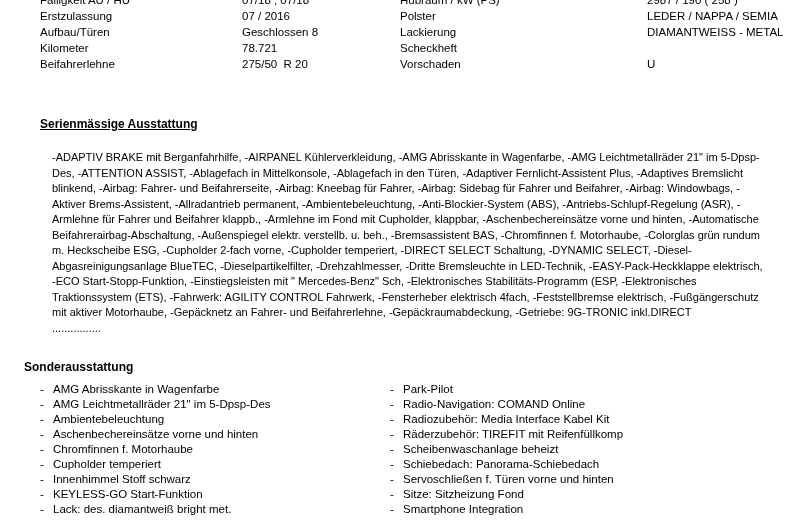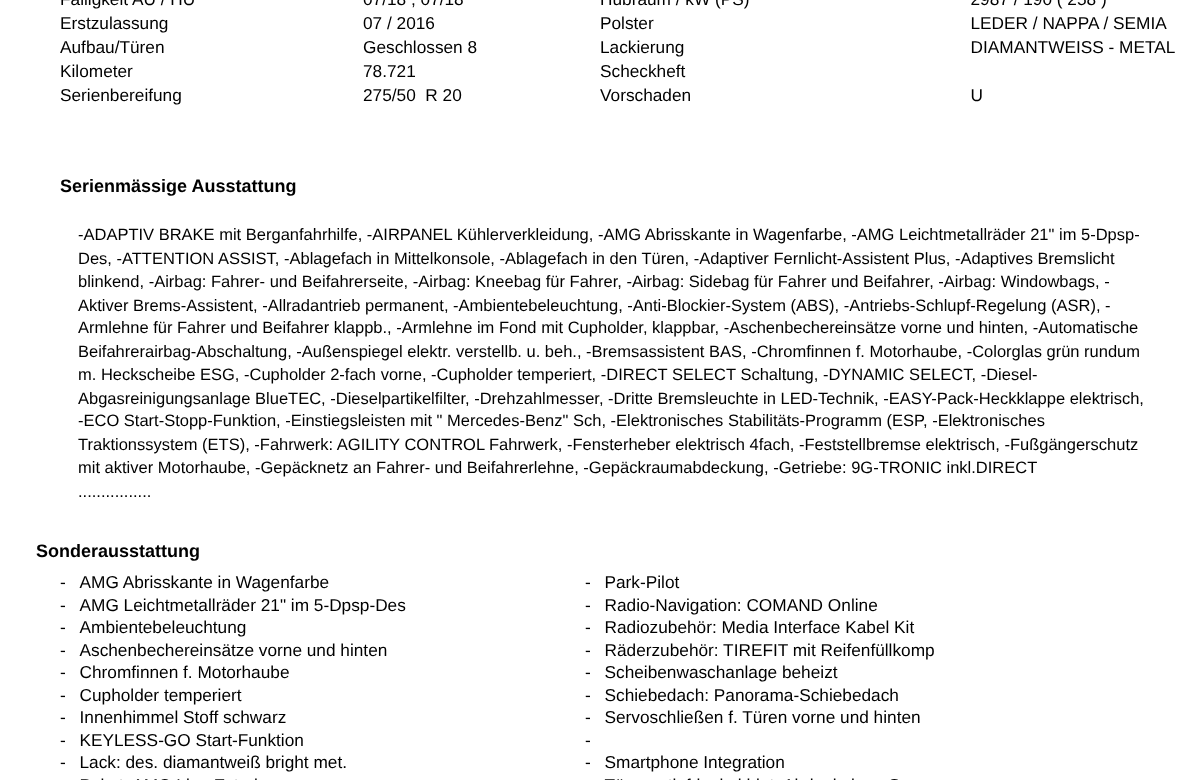--- a/index.html
+++ b/index.html
@@ -19,21 +19,21 @@
   .dcol-left{left:40px;width:360px;}
   .dcol-right{left:400px;width:390px;}
   .drow{display:flex;height:16px;align-items:center;white-space:nowrap;}
   .dcol-left .dlabel{width:158px;flex:0 0 auto;}
   .dcol-right .dlabel{width:203px;flex:0 0 auto;}
   .dvalue{flex:1;padding-left:44px;}
 
   
   .series-heading{
     position:absolute;top:125px;left:40px;margin:0;
-    font-size:12px;font-weight:bold;line-height:14px;
+    font-size:12px;font-weight:bold;line-height:14px;text-decoration:underline;
   }
   .series-text{
     position:absolute;top:146px;left:40px;width:716px;margin:12px;
     font-size:11px;line-height:15.5px;
     text-align:left;word-spacing:normal;
   }
 
   
   .optional{position:absolute;top:368px;left:0;width:790px;}
   .optional-heading{margin:0 0 0 24px;font-size:12px;font-weight:bold;line-height:14px;}
@@ -62,21 +62,21 @@
         </div>
         <div class="drow">
           <span class="dlabel">Aufbau/Türen</span>
           <span class="dvalue">Geschlossen 8</span>
         </div>
         <div class="drow">
           <span class="dlabel">Kilometer</span>
           <span class="dvalue">78.721</span>
         </div>
         <div class="drow">
-          <span class="dlabel">Serienbereifung</span>
+          <span class="dlabel">Beifahrerlehne</span>
           <span class="dvalue">275/50&nbsp; R 20</span>
         </div>
       </div>
       <div class="dcol dcol-right">
         <div class="drow">
           <span class="dlabel">Hubraum / kW (PS)</span>
           <span class="dvalue">2987 / 190 ( 258 )</span>
         </div>
         <div class="drow">
           <span class="dlabel">Polster</span>
@@ -171,20 +171,21 @@
           <li>
               <span class="dash">-</span>
               <span>Schiebedach: Panorama-Schiebedach</span>
             </li>
           <li>
               <span class="dash">-</span>
               <span>Servoschließen f. Türen vorne und hinten</span>
             </li>
           <li>
               <span class="dash">-</span>
+              <span>Sitze: Sitzheizung Fond</span>
             </li>
           <li>
               <span class="dash">-</span>
               <span>Smartphone Integration</span>
             </li>
           <li>
               <span class="dash">-</span>
               <span>Tönung tiefdunkel hint. Abdunkelung S</span>
             </li>
         </ul>

